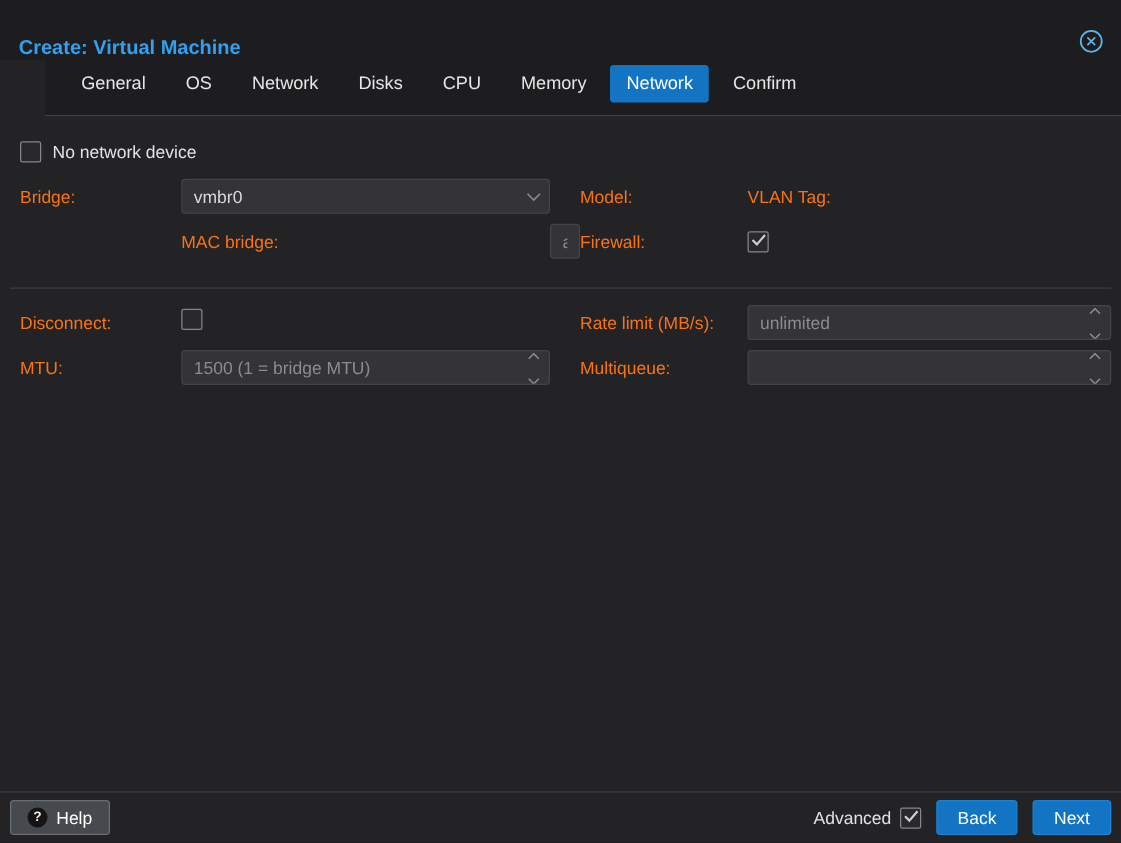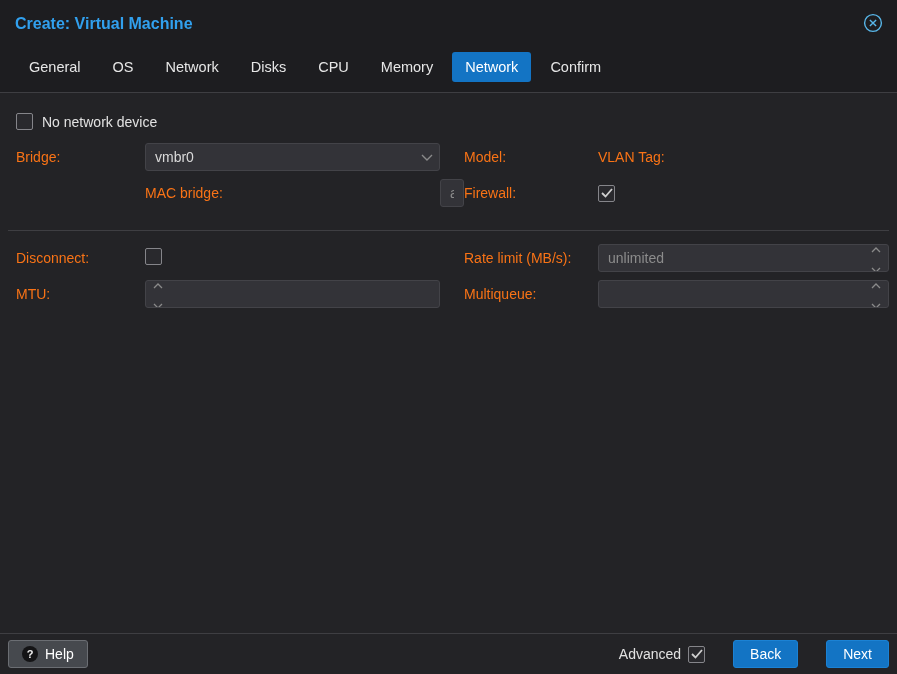--- a/index.html
+++ b/index.html
@@ -10,50 +10,51 @@
     color: #d9d9d9;
     overflow: hidden;
   }
   .window { position: relative; width: 897px; height: 674px; background: #232326; }
 
   
   .titlebar {
     height: 48px;
     background: #1d1d20;
     display: flex;
-    align-items: center;
+    align-items: flex-end;
     justify-content: space-between;
     padding: 0 12px 0 15px;
   }
   .title { color: var(--title, #31a0ee); font-size: 16px; font-weight: bold; }
   .close-btn { background: none; border: 0; cursor: pointer; display: flex; align-items: center; padding: 2px; }
 
   
   .tabs {
     display: flex;
     gap: 6px;
     padding: 4px 16px 10px 16px;
     background: #1d1d20;
     border-bottom: 1px solid #3e3e42;
+    margin-left: 36px;
   }
   .tab {
     padding: 7px 13px;
     font-size: 14.5px;
     color: #e6e6e6;
     border-radius: 3px;
     background: transparent;
     border: 0;
     cursor: pointer;
     font-family: inherit;
   }
   .tab.active { background: var(--accent, #1374c4); color: #ffffff; }
 
   
   .content { padding: 20px 8px 0 16px; }
-  .check-row { display: flex; align-items: center; gap: 9px; margin-bottom: 13px; }
+  .check-row { display: flex; align-items: flex-start; gap: 9px; margin-bottom: 13px; }
   .check-label { font-size: 14px; color: #e2e2e2; }
 
   .checkbox {
     width: 17px; height: 17px;
     border: 1px solid #85858a;
     background: #29292d;
     border-radius: 2px;
     display: inline-flex;
     align-items: center;
     justify-content: center;
@@ -139,21 +140,21 @@
     width: 16px; height: 16px;
     border-radius: 50%;
     background: #141416;
     color: #f0f0f0;
     font-size: 11px;
     font-weight: bold;
     display: inline-flex;
     align-items: center;
     justify-content: center;
   }
-  .footer-right { margin-left: auto; display: flex; align-items: center; gap: 28px; }
+  .footer-right { margin-left: auto; display: flex; align-items: center; gap: 12px; }
   .advanced-group { display: flex; align-items: center; gap: 7px; }
   .advanced-label { font-size: 14px; color: #e2e2e2; }
   .btn-primary {
     background: var(--accent, #1374c4);
     border: 1px solid #1b82d4;
     color: #ffffff;
     padding: 0 16px;
   }
 </style>
 </head>
@@ -248,20 +249,21 @@
           <span>
             <svg width="10" height="6" viewBox="0 0 10 6">
                 <path d="M1 1l4 4 4-4" fill="none" stroke="#8a8a8a" stroke-width="1.3"></path>
               </svg>
           </span>
         </span>
       </div>
 
       <span class="form-label">MTU:</span>
       <div class="field">
+        <input type="text" placeholder="1500 (1 = bridge MTU)" style="">
         <span class="trigger">
           <span>
             <svg width="10" height="6" viewBox="0 0 10 6">
                 <path d="M1 5l4-4 4 4" fill="none" stroke="#8a8a8a" stroke-width="1.3"></path>
               </svg>
           </span>
           <span>
             <svg width="10" height="6" viewBox="0 0 10 6">
                 <path d="M1 1l4 4 4-4" fill="none" stroke="#8a8a8a" stroke-width="1.3"></path>
               </svg>

